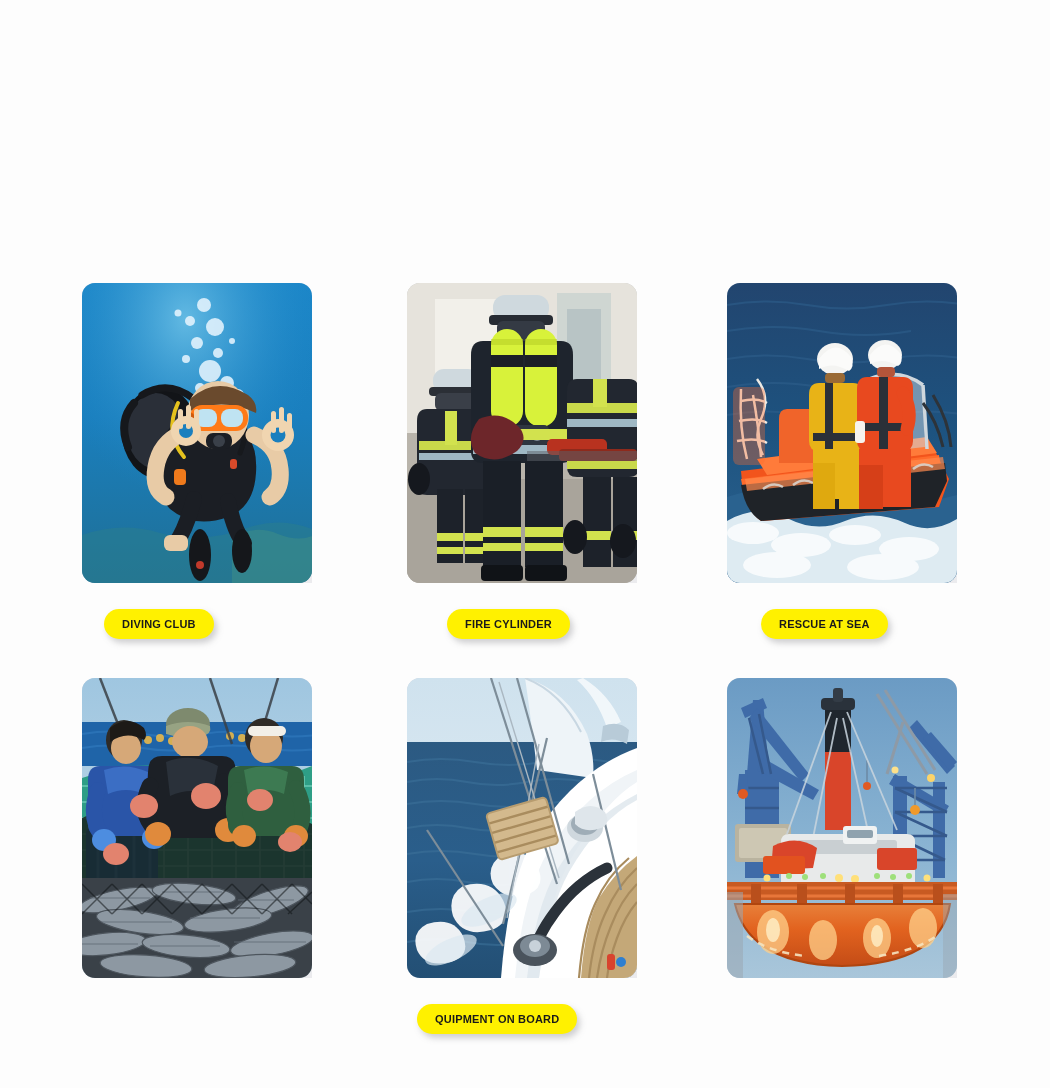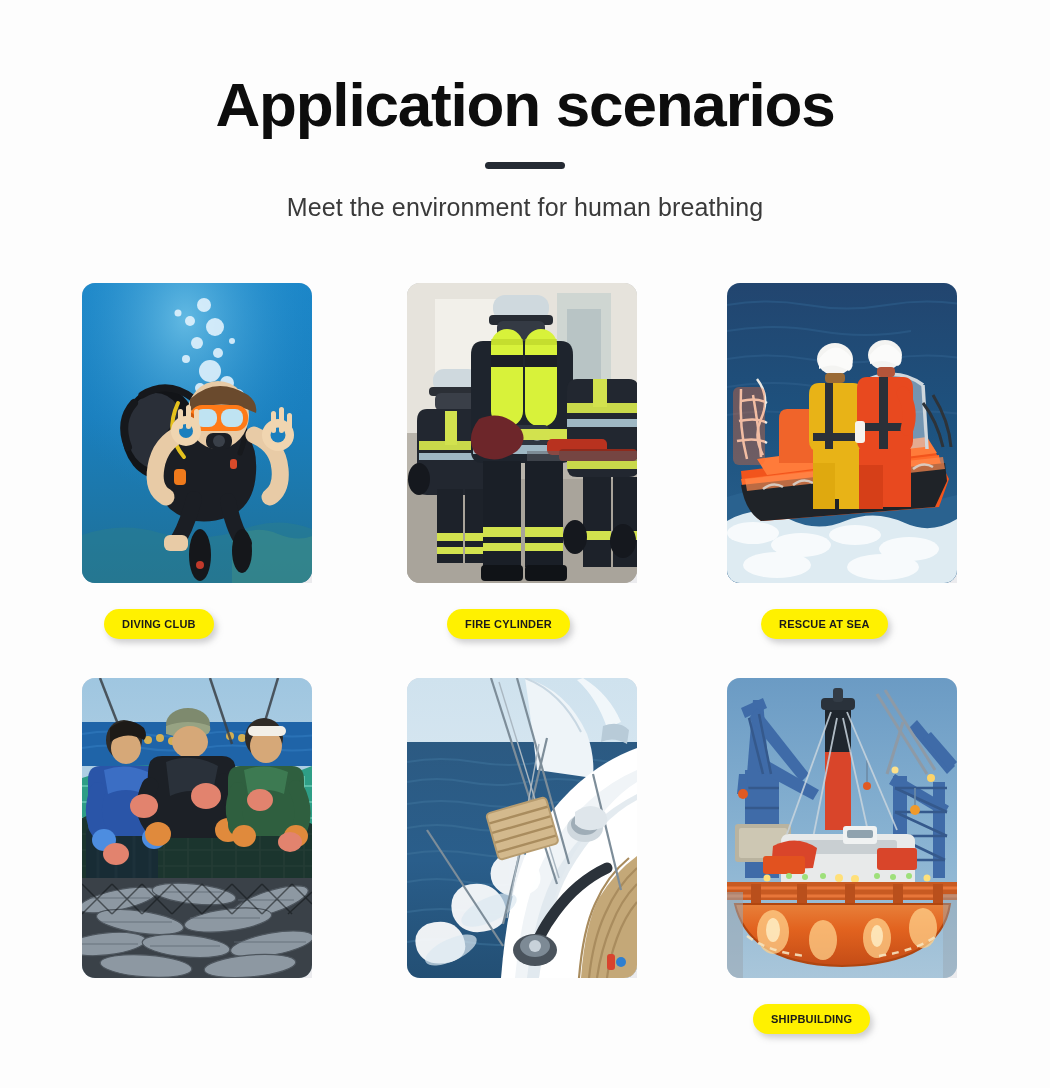--- a/index.html
+++ b/index.html
@@ -78,25 +78,20 @@
     letter-spacing:.2px; white-space:nowrap;
     box-shadow:3px 4px 6px rgba(120,120,125,.35);
     z-index:3;
   }
 </style>
 </head>
 <body>
 
 <div class="page">
 
-  <div class="header">
-    <div class="title">Application scenarios</div>
-    <div class="title-rule"></div>
-    <div class="subtitle">Meet the environment for human breathing</div>
-  </div>
 
   <div class="grid">
 
     <div class="row">
 
       <div class="cell c0">
         <div class="longshadow"></div>
         <div class="card">
           <svg viewBox="0 0 230 300" xmlns="http://www.w3.org/2000/svg">
             <defs>
@@ -570,20 +565,21 @@
             <path d="M200 190 q-30 14 -52 44 q-18 24 -22 44" stroke="#2b323a" stroke-width="11" fill="none" stroke-linecap="round"></path>
             <ellipse cx="128" cy="272" rx="22" ry="16" fill="#4a535c"></ellipse>
             <ellipse cx="128" cy="268" rx="15" ry="11" fill="#7d8a95"></ellipse>
             <circle cx="128" cy="268" r="6" fill="#c8d2da"></circle>
             <rect x="200" y="276" width="8" height="16" rx="3" fill="#d8432e"></rect>
             <circle cx="214" cy="284" r="5" fill="#2f7fd0"></circle>
 
             <path d="M196 48 q16 -6 26 4 l-2 14 q-14 -8 -26 -2 z" fill="#b8cbd8"></path>
           </svg>
         </div>
+        <div class="badge" style="left:32px;">QUIPMENT ON BOARD</div>
       </div>
 
       <div class="cell c2">
         <div class="longshadow"></div>
         <div class="card">
           <svg viewBox="0 0 230 300" xmlns="http://www.w3.org/2000/svg">
             <defs>
               <linearGradient id="dusk6" x1="0" y1="0" x2="0" y2="1">
                 <stop offset="0" stop-color="#6b9bc4"></stop>
                   <stop offset=".55" stop-color="#89b3d2"></stop>
@@ -708,17 +704,16 @@
 
             <g stroke="#f6e4c0" stroke-width="2.5" stroke-dasharray="7 6" fill="none" opacity=".9">
               <path d="M20 258 q22 16 58 20"></path>
                 <path d="M152 278 q40 -6 60 -22"></path>
             </g>
 
             <rect x="0" y="214" width="16" height="86" fill="#9aa7b2" opacity=".55"></rect>
             <rect x="216" y="216" width="14" height="84" fill="#9aa7b2" opacity=".45"></rect>
           </svg>
         </div>
-        <div class="badge" style="left:48px;">SHIPBUILDING</div>
       </div>
     </div>
   </div>
 </div>
 
 </body></html>

